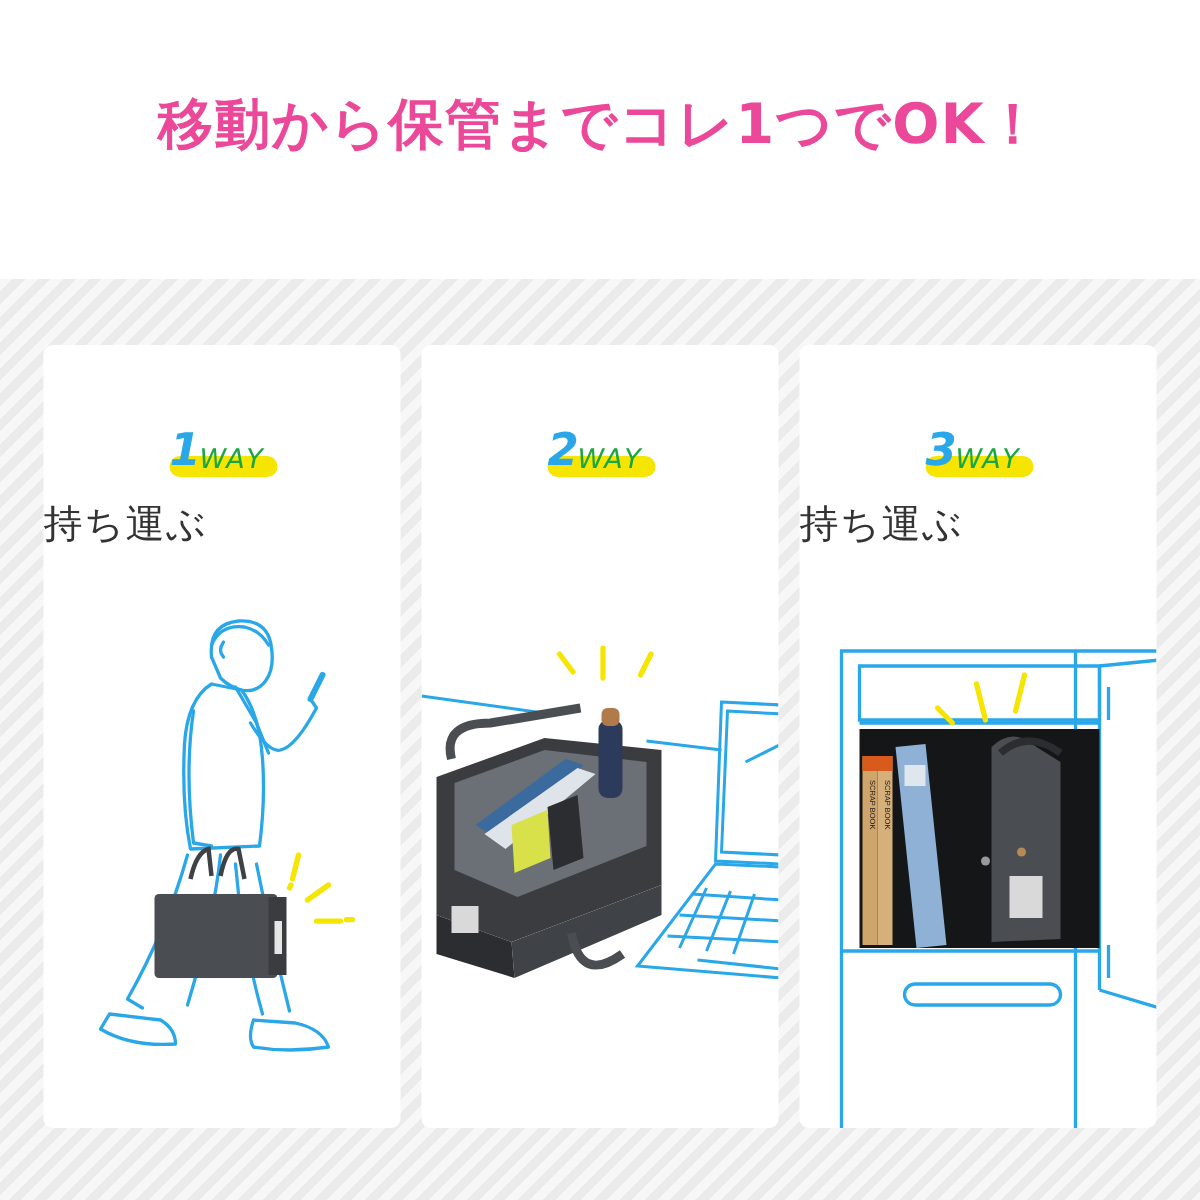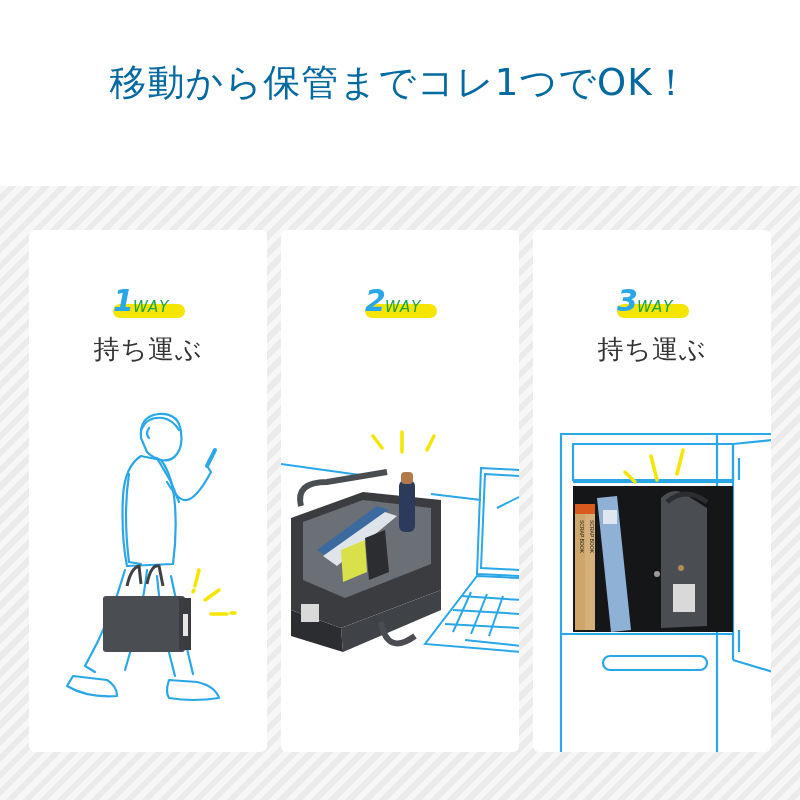--- a/index.html
+++ b/index.html
@@ -7,21 +7,21 @@
     width: 800px; height: 800px; position: relative; overflow: hidden;
     background: #ffffff;
     font-family: "DejaVu Sans", "Liberation Sans", sans-serif;
   }
   .headline {
     position: absolute; left: 0; top: 0; width: 800px; height: 186px;
     display: flex; align-items: center; justify-content: center;
     background: #ffffff;
   }
   .headline h1 {
-    margin: 0; font-size: 37px; font-weight: normal; color: #0369a1;
+    margin: 0; font-size: 37px; font-weight: bold; color: #ec4899;
     letter-spacing: 1px; transform: translateY(-10px);
   }
   .striped {
     position: absolute; left: 0; top: 186px; width: 800px; height: 614px;
     background-color: #f2f2f2;
     background-image: repeating-linear-gradient(135deg,
       #f7f7f7 0px, #f7f7f7 6px, #ebebeb 6px, #ebebeb 12px);
   }
   .card {
     position: absolute; top: 230px; width: 238px; height: 522px;
@@ -40,24 +40,24 @@
     background: #f5e500; border-radius: 7px;
   }
   .way-num {
     position: absolute; left: 2px; bottom: 6px;
     font-family: "DejaVu Sans", sans-serif; font-style: italic; font-weight: bold;
     font-size: 30px; line-height: 30px; color: #29a7e8;
   }
   .way-word {
     position: absolute; left: 22px; bottom: 6px;
     font-family: "DejaVu Sans", sans-serif; font-style: italic;
-    font-size: 15px; line-height: 18px; color: #1aa642; letter-spacing: 1px;
+    font-size: 18px; line-height: 18px; color: #1aa642; letter-spacing: 1px;
   }
   .card-title {
-    position: absolute; top: 102px; left: 0; width: 100%; text-align: center;
+    position: absolute; top: 102px; left: 0; width: 100%; text-align: left;
     font-size: 26px; color: #333333; letter-spacing: 1px;
   }
   .illus { position: absolute; left: 0; top: 170px; width: 238px; height: 352px; }
   svg { display: block; }
 </style>
 </head>
 <body>
 
 <div class="headline">
   <h1>移動から保管までコレ1つでOK！</h1>

